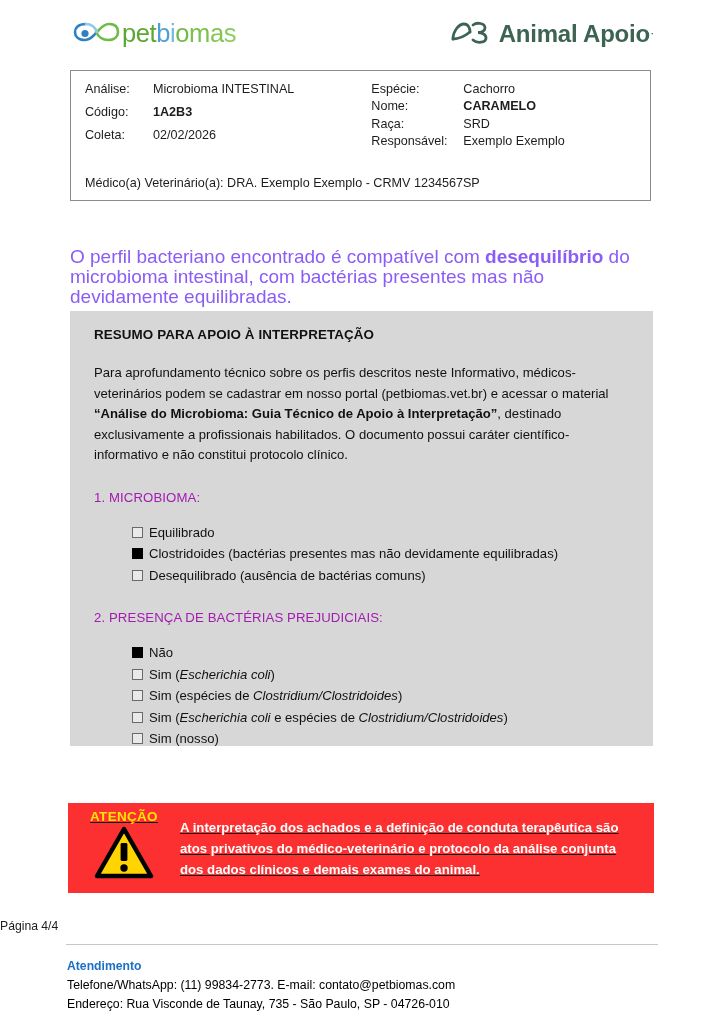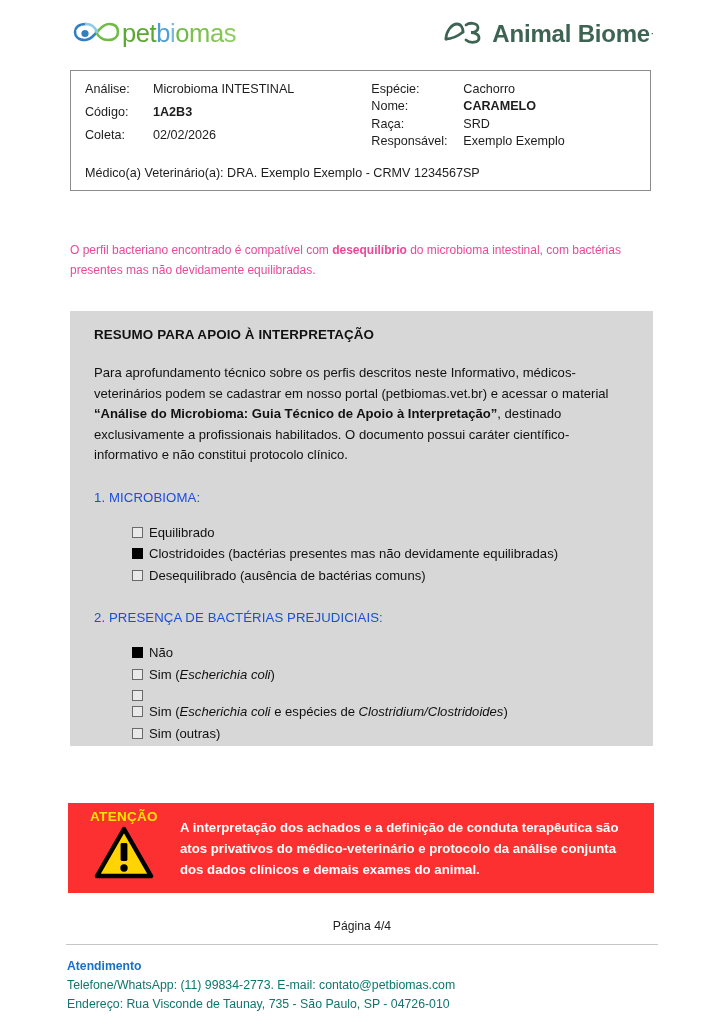--- a/index.html
+++ b/index.html
@@ -104,35 +104,35 @@
     color: #1d1d1d;
     white-space: nowrap;
     padding-bottom: 0px;
   }
   .info-label { padding-right: 3px; }
   .info-col.left .info-label  { width: 68px; }
   .info-col.right .info-label { width: 92px; }
   .info-value.bold { font-weight: 700; }
 
   .info-vet {
-    margin-top: 14px;
+    margin-top: 24px;
     padding: 0 14px;
     font-size: 12.6px;
     line-height: 17px;
     color: #1d1d1d;
   }
 
   
   .intro {
     position: absolute;
     left: 70px; top: 228px;
     width: 585px;
-    font-size: 12px;
+    font-size: 19px;
     line-height: 20px;
-    color: #ec4899;
+    color: #8b5cf6;
   }
   .intro b { font-weight: 700; }
 
   
   .summary-box {
     position: absolute;
     left: 70px; top: 311px;
     width: 583px;
     height: 435px;
     background: #d7d7d7;
@@ -152,21 +152,21 @@
     color: #111111;
     margin: 0;
   }
   .summary-body b { font-weight: 700; }
 
   .section {
     margin-top: 22px;
   }
   .section-title {
     font-size: 13.2px;
-    color: #1d4ed8;
+    color: #a21caf;
     line-height: 19px;
     margin: 0 0 4px 0;
     letter-spacing: 0.1px;
   }
   .options {
     margin: 16px;
     padding: 0 0 0 22px;
     list-style: none;
   }
   .option {
@@ -198,20 +198,21 @@
 
   
   .alert-box {
     position: absolute;
     left: 68px; top: 803px;
     width: 586px;
     height: 90px;
     background: #fc3030;
     display: flex;
     align-items: flex-start;
+    text-decoration: underline;
   }
   .alert-left {
     width: 112px;
     flex: 0 0 auto;
     padding-top: 6px;
     text-align: center;
   }
   .alert-kicker {
     font-size: 13.5px;
     font-weight: 700;
@@ -228,21 +229,21 @@
     font-weight: 700;
     line-height: 21px;
     color: #ffffff;
   }
 
   
   .page-number {
     position: absolute;
     left: 0; top: 919px;
     width: 724px;
-    text-align: center;
+    text-align: left;
     font-size: 12.2px;
     color: #1d1d1d;
   }
   .footer-rule {
     position: absolute;
     left: 66px; top: 944px;
     width: 592px;
     height: 1px;
     background: #c6c6c6;
   }
@@ -253,21 +254,21 @@
   }
   .footer-heading {
     font-size: 12.2px;
     font-weight: 700;
     color: #1b6fc4;
     line-height: 17px;
     margin: 7px 0 1px 0;
   }
   .footer-line {
     font-size: 12.3px;
-    color: #0f766e;
+    color: #000000;
     line-height: 18.5px;
     margin: 0;
   }
 </style>
 </head>
 <body>
 
 <div class="page">
 
   <div class="header">
@@ -285,21 +286,21 @@
     </div>
 
     <div class="logo-animalbiome">
       <span>
         <svg width="42" height="26" viewBox="0 0 42 26">
           <path d="M4 20 C4 12, 10 5, 15 5 C19 5, 21 9, 21 13" fill="none" stroke="#3d6352" stroke-width="2.8" stroke-linecap="round"></path>
           <path d="M4 20 C9 20, 16 17, 21 13" fill="none" stroke="#3d6352" stroke-width="2.8" stroke-linecap="round"></path>
           <path d="M24 6 C28 3, 36 4, 36 9 C36 12, 32 13.5, 29 13.5 C32 13.5, 37 15, 37 19 C37 24, 28 24.5, 24 21" fill="none" stroke="#3d6352" stroke-width="2.8" stroke-linecap="round"></path>
         </svg>
       </span>
-      <span class="ab-text">Animal Biome</span>
+      <span class="ab-text">Animal Apoio</span>
         <span class="ab-tm">·</span>
     </div>
   </div>
 
   <div class="info-box">
     <div class="info-grid">
       <div class="info-col left" id="info-col-left">
           <div class="info-row">
             <div class="info-label">Análise:</div>
             <div class="info-value">Microbioma INTESTINAL</div>
@@ -364,28 +365,29 @@
             <li class="option">
               <span class="cbox checked"></span>
               <span class="option-label">Não</span>
             </li>
             <li class="option">
               <span class="cbox"></span>
               <span class="option-label">Sim (<i>Escherichia coli</i>)</span>
             </li>
             <li class="option">
               <span class="cbox"></span>
+              <span class="option-label">Sim (espécies de <i>Clostridium/Clostridoides</i>)</span>
             </li>
             <li class="option">
               <span class="cbox"></span>
               <span class="option-label">Sim (<i>Escherichia coli</i> e espécies de <i>Clostridium/Clostridoides</i>)</span>
             </li>
             <li class="option">
               <span class="cbox"></span>
-              <span class="option-label">Sim (outras)</span>
+              <span class="option-label">Sim (nosso)</span>
             </li>
           </ul>
         </div>
       </div>
   </div>
 
   <div class="alert-box">
     <div class="alert-left">
       <span class="alert-kicker">ATENÇÃO</span>
       <span class="alert-icon">

